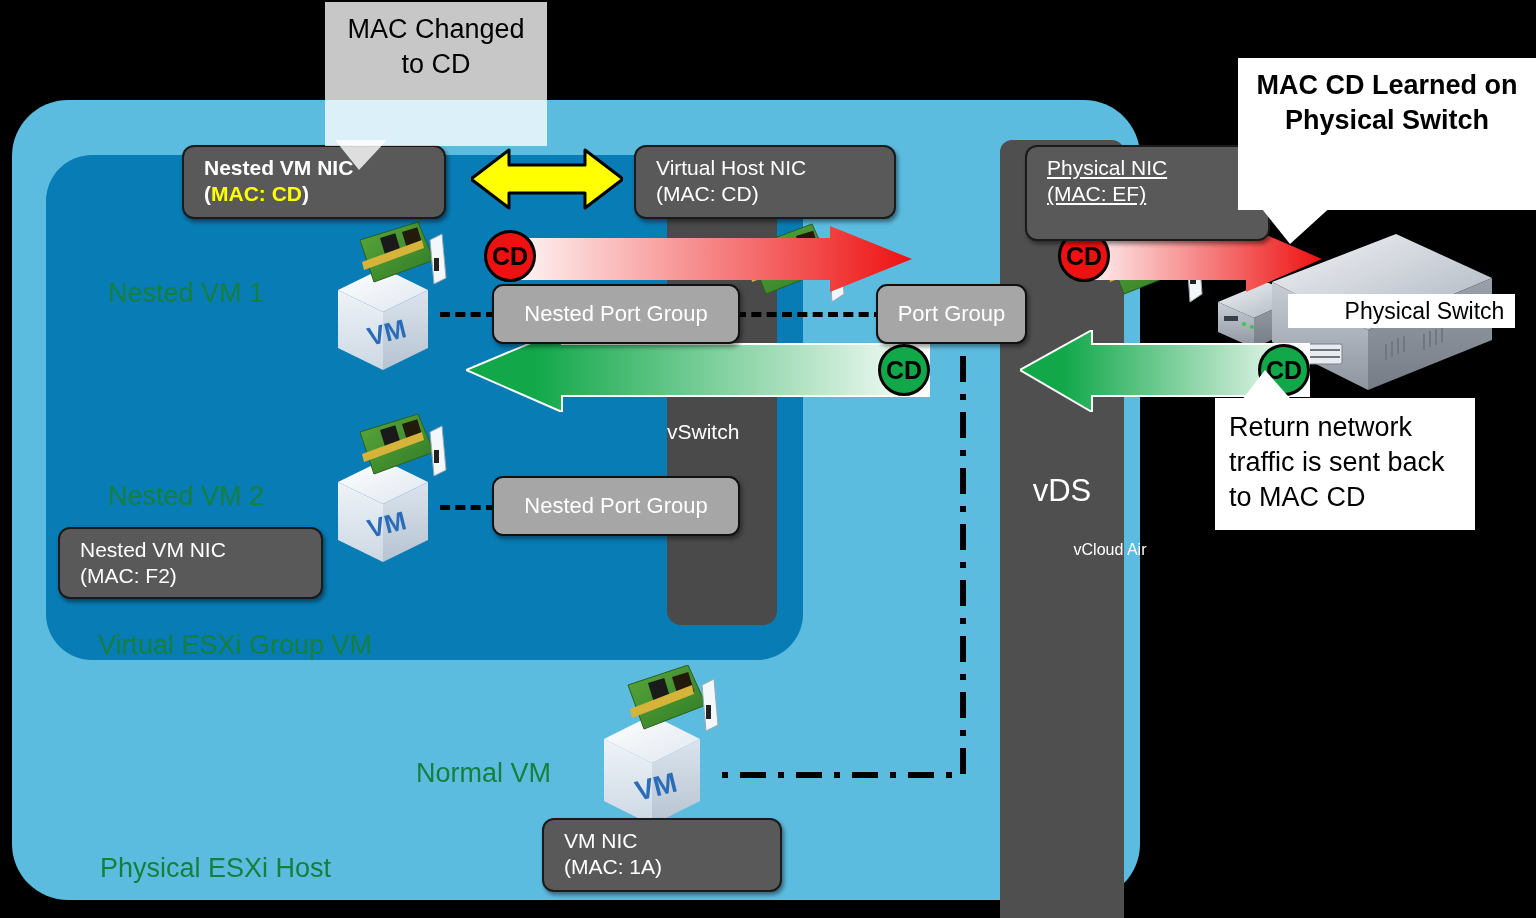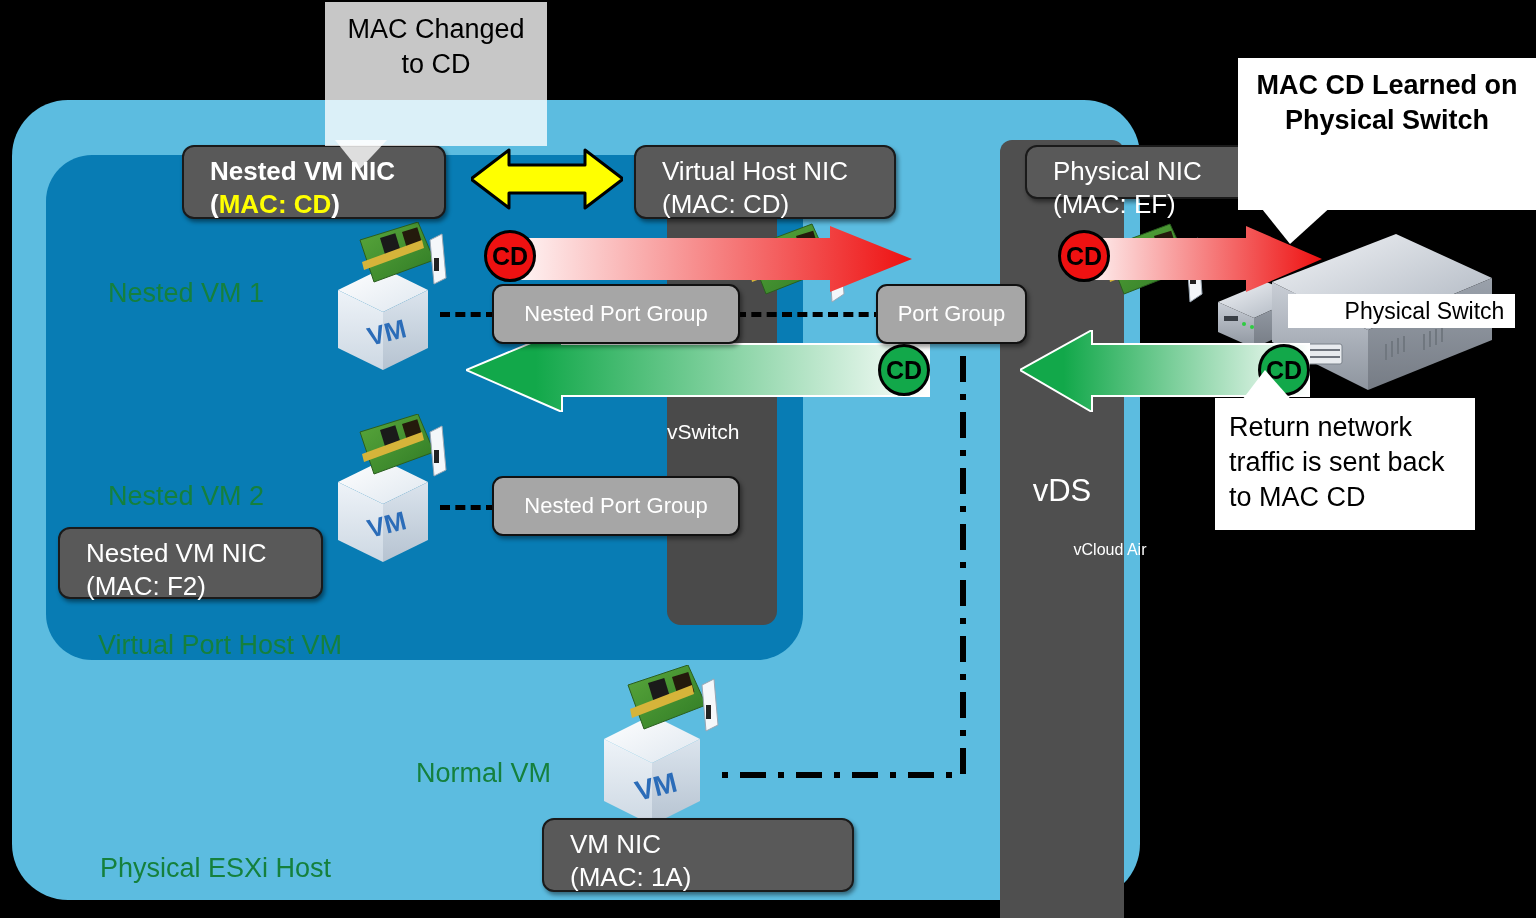--- a/index.html
+++ b/index.html
@@ -77,34 +77,34 @@
     color: #ffffff; font-size: 16px;
   }
 
   
   .pill {
     position: absolute;
     background: #595959;
     border: 2px solid #1a1a1a;
     border-radius: 12px;
     color: #ffffff;
-    font-size: 26px;
+    font-size: 21px;
     line-height: 1.26;
-    padding: 8px 26px;
+    padding: 8px 20px;
     box-sizing: border-box;
     box-shadow: 2px 3px 4px rgba(0,0,0,0.45);
   }
   .pill.bold { font-weight: bold; }
   .pill .hl { color: #FFFF00; }
 
   .pill-nested-vm1   { left: 182px; top: 145px; width: 264px; height: 74px; }
   .pill-virtual-host { left: 634px; top: 145px; width: 262px; height: 74px; }
-  .pill-physical-nic { left: 1025px; top: 145px; width: 245px; height: 54px; }
+  .pill-physical-nic { left: 1025px; top: 145px; width: 245px; height: 96px; text-decoration: underline; }
   .pill-nested-vm2   { left: 58px;  top: 527px; width: 265px; height: 72px; }
-  .pill-vm-nic       { left: 542px; top: 818px; width: 312px; height: 74px; }
+  .pill-vm-nic       { left: 542px; top: 818px; width: 240px; height: 74px; }
 
   
   .pg {
     position: absolute;
     background: #A6A6A6;
     border: 2px solid #111111;
     border-radius: 11px;
     color: #ffffff;
     font-size: 22px;
     display: flex;
@@ -412,21 +412,21 @@
 
   <div class="pill pill-vm-nic">
     <div>VM NIC</div>
     <div>(MAC: 1A)</div>
   </div>
 
   <div class="container-label" style="left:108px; top:278px; font-size:27px;">Nested VM 1</div>
   <div class="container-label" style="left:108px; top:481px; font-size:27px;">Nested VM 2</div>
   <div class="container-label" style="left:416px; top:758px; font-size:27px;">Normal VM</div>
 
-  <div class="container-label virt-host-label">Virtual Port Host VM</div>
+  <div class="container-label virt-host-label">Virtual ESXi Group VM</div>
   <div class="container-label phys-host-label">Physical ESXi Host</div>
 
   <svg style="position:absolute;left:325px;top:140px;width:100px;height:36px;">
     <polygon points="10,0 62,0 34,30" fill="rgba(255,255,255,0.80)"></polygon>
   </svg>
   <div class="callout callout-mac-changed translucent">MAC Changed to CD</div>
 
   <svg style="position:absolute;left:1238px;top:204px;width:140px;height:44px;">
     <polygon points="20,0 96,0 52,40" fill="#ffffff"></polygon>
   </svg>

